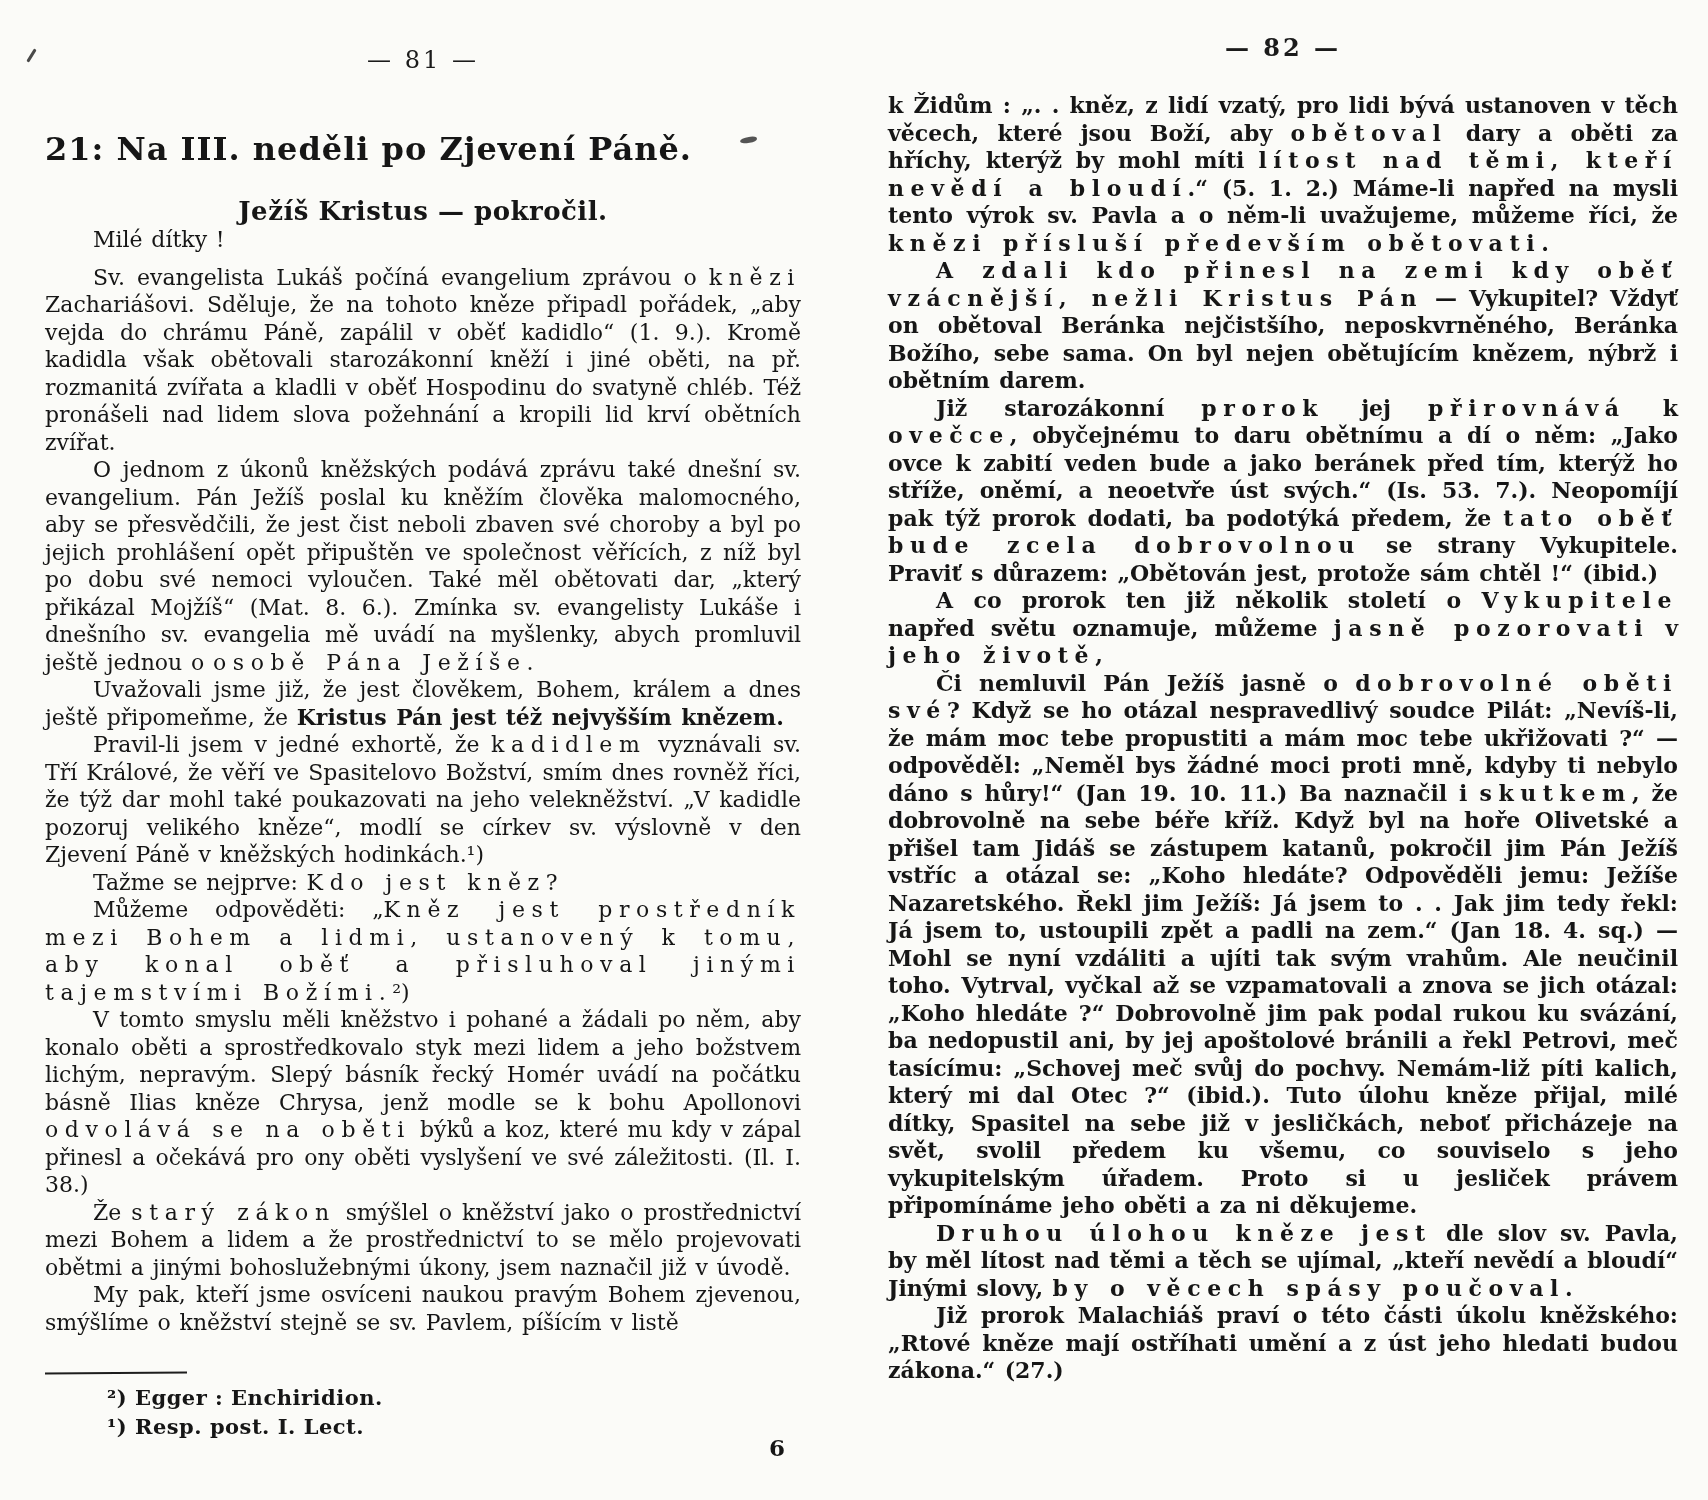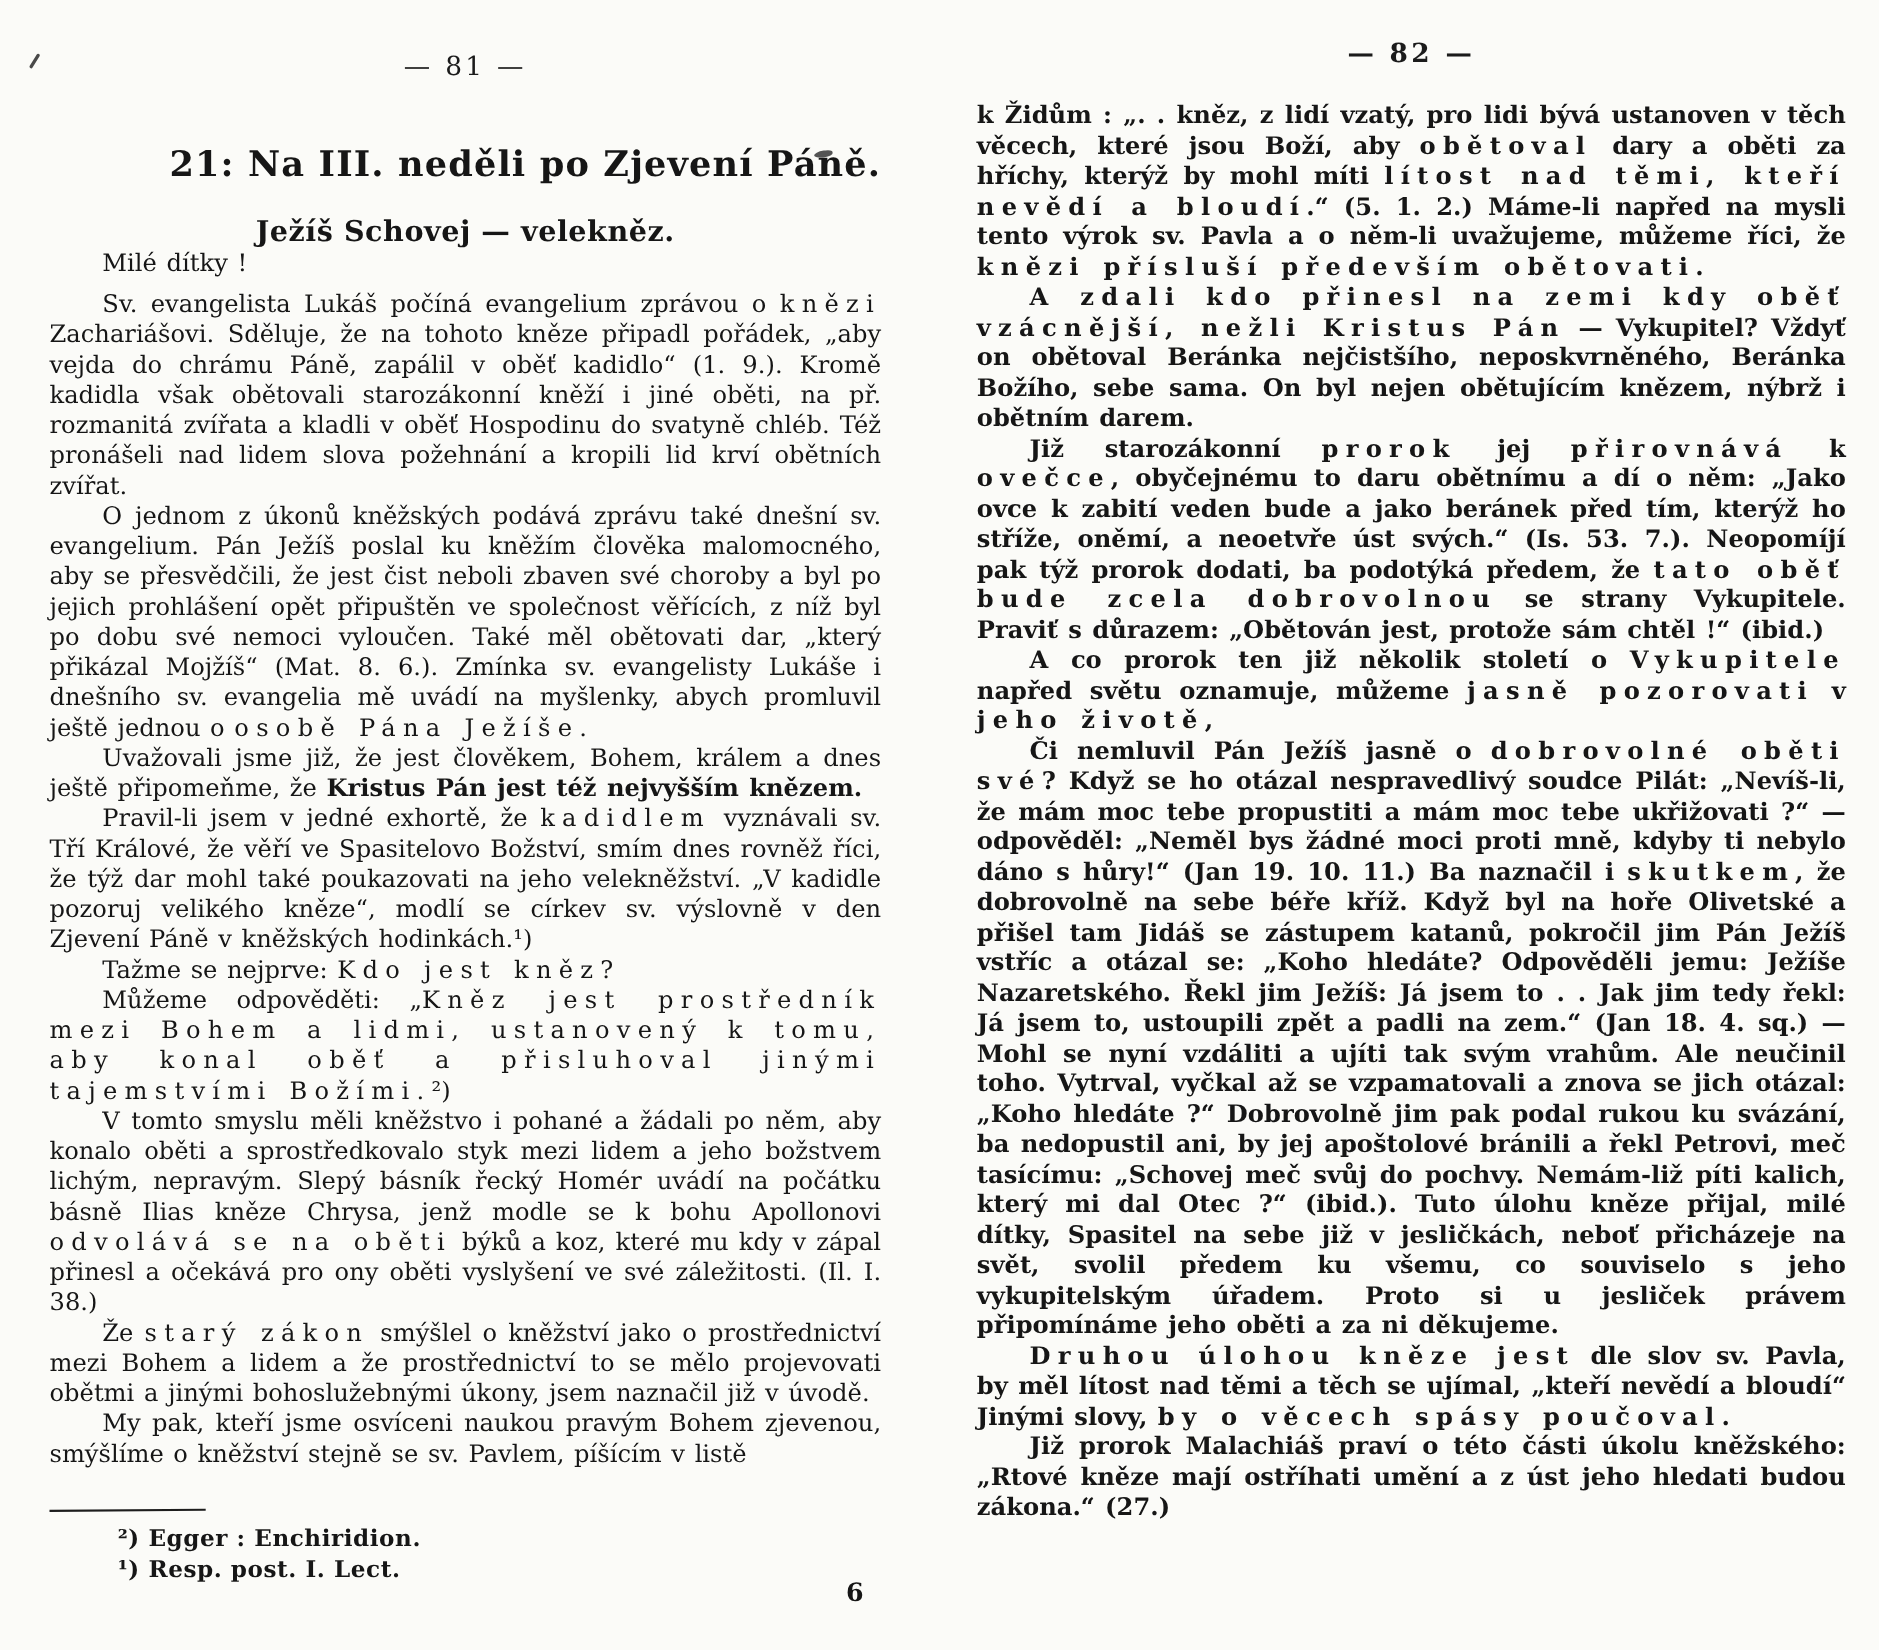--- a/index.html
+++ b/index.html
@@ -24,21 +24,21 @@
   .pagenum {
     text-align: center;
     font-size: 24px;
     letter-spacing: 3px;
     color: #1b1b1b;
   }
   #col-left  .pagenum { margin-top: 46px; }
   #col-right .pagenum { margin-top: 33px; }
 
   .title {
-    text-align: right;
+    text-align: left;
     font-size: 32px;
     font-weight: bold;
     margin: 56px 0 0 0;
     letter-spacing: 1px;
   }
   .subtitle {
     text-align: center;
     font-size: 26px;
     font-weight: bold;
     margin: 28px 0 0 0;
@@ -107,21 +107,21 @@
 <body>
 
 <div class="sheet">
 
   <div class="artifact artifact-tick"></div>
   <div class="artifact artifact-smudge"></div>
 
   <section class="col" id="col-left">
     <div class="pagenum">— 81 —</div>
     <h1 class="title">21: Na III. neděli po Zjevení Páně.</h1>
-    <h2 class="subtitle">Ježíš Schovej — velekněz.</h2>
+    <h2 class="subtitle">Ježíš Kristus — pokročil.</h2>
     <p class="para salutation">Milé dítky !</p>
     <div class="body-text">
         <p class="para indent"><span>Sv. evangelista Lukáš počíná evangelium zprávou o </span><span class="sp">knězi</span><span> Zachariášovi. Sděluje, že na tohoto kněze připadl pořádek, „aby vejda do chrámu Páně, zapálil v oběť kadidlo“ (1. 9.). Kromě kadidla však obětovali starozákonní kněží i jiné oběti, na př. rozmanitá zvířata a kladli v oběť Hospodinu do svatyně chléb. Též pronášeli nad lidem slova požehnání a kropili lid krví obětních zvířat.</span></p>
         <p class="para indent"><span>O jednom z úkonů kněžských podává zprávu také dnešní sv. evangelium. Pán Ježíš poslal ku kněžím člověka malomocného, aby se přesvědčili, že jest čist neboli zbaven své choroby a byl po jejich prohlášení opět připuštěn ve společnost věřících, z níž byl po dobu své nemoci vyloučen. Také měl obětovati dar, „který přikázal Mojžíš“ (Mat. 8. 6.). Zmínka sv. evangelisty Lukáše i dnešního sv. evangelia mě uvádí na myšlenky, abych promluvil ještě jednou o </span><span class="sp">osobě Pána Ježíše</span><span>.</span></p>
         <p class="para indent"><span>Uvažovali jsme již, že jest člověkem, Bohem, králem a dnes ještě připomeňme, že </span><span class="b">Kristus Pán jest též nejvyšším knězem.</span></p>
         <p class="para indent"><span>Pravil-li jsem v jedné exhortě, že </span><span class="sp">kadidlem</span><span> vyznávali sv. Tří Králové, že věří ve Spasitelovo Božství, smím dnes rovněž říci, že týž dar mohl také poukazovati na jeho velekněžství. „V kadidle pozoruj velikého kněze“, modlí se církev sv. výslovně v den Zjevení Páně v kněžských hodinkách.¹)</span></p>
         <p class="para indent"><span>Tažme se nejprve: </span><span class="sp">Kdo jest kněz?</span></p>
         <p class="para indent"><span>Můžeme odpověděti: „</span><span class="sp">Kněz jest prostředník mezi Bohem a lidmi, ustanovený k tomu, aby konal oběť a přisluhoval jinými tajemstvími Božími.</span><span>²)</span></p>
         <p class="para indent"><span>V tomto smyslu měli kněžstvo i pohané a žádali po něm, aby konalo oběti a sprostředkovalo styk mezi lidem a jeho božstvem lichým, nepravým. Slepý básník řecký Homér uvádí na počátku básně Ilias kněze Chrysa, jenž modle se k bohu Apollonovi </span><span class="sp">odvolává se na oběti</span><span> býků a koz, které mu kdy v zápal přinesl a očekává pro ony oběti vyslyšení ve své záležitosti. (Il. I. 38.)</span></p>
         <p class="para indent"><span>Že </span><span class="sp">starý zákon</span><span> smýšlel o kněžství jako o prostřednictví mezi Bohem a lidem a že prostřednictví to se mělo projevovati obětmi a jinými bohoslužebnými úkony, jsem naznačil již v úvodě.</span></p>

